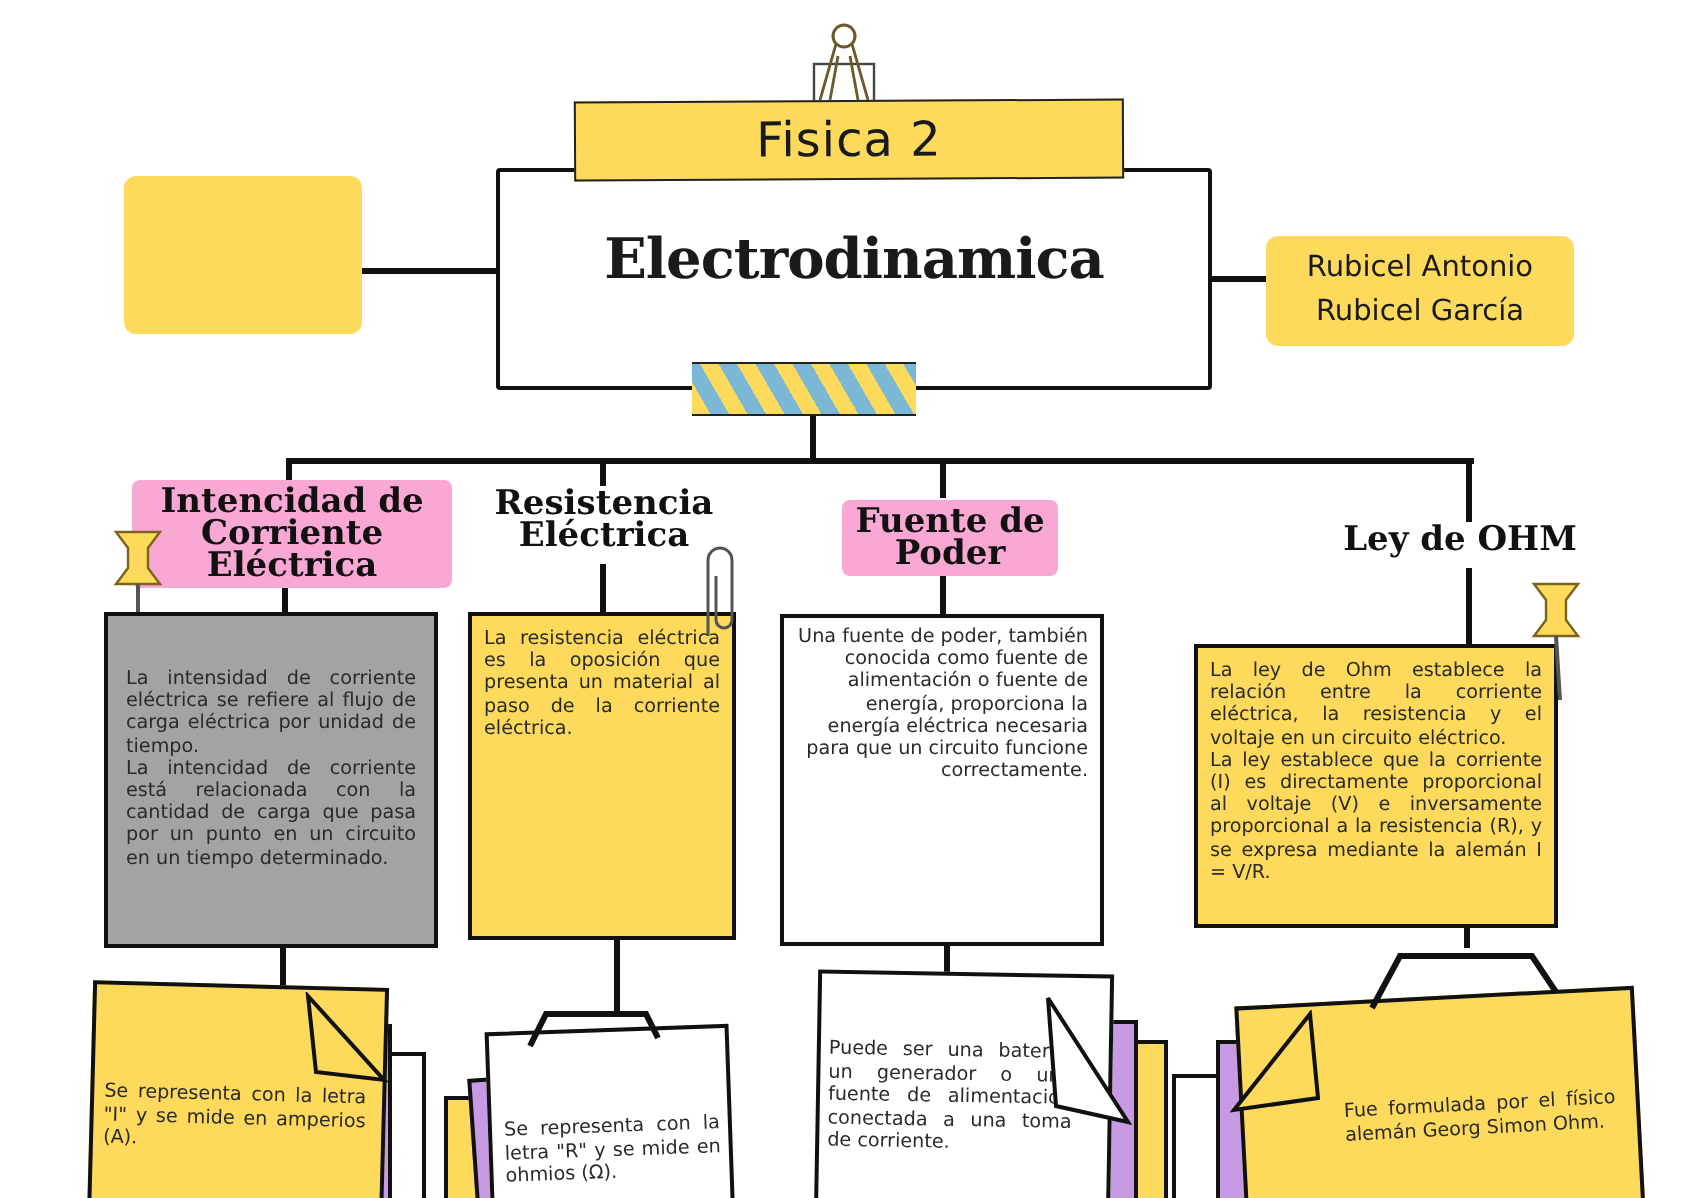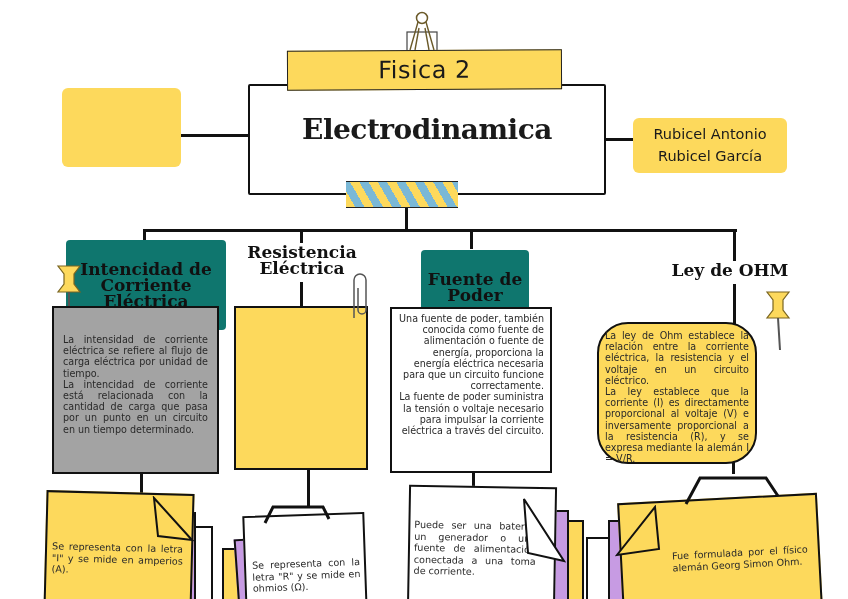--- a/index.html
+++ b/index.html
@@ -45,21 +45,21 @@
     position: absolute; left: 346px; top: 181px; width: 112px; height: 27px;
     background: repeating-linear-gradient(60deg, #fdd95c 0 8px, #7ab8d6 8px 16px);
     border-top: 1.5px solid #222; border-bottom: 1.5px solid #222; box-sizing: border-box;
   }
 
   
   .heading {
     position: absolute; font-family: "DejaVu Serif", serif; font-weight: 900;
     text-align: center; line-height: 0.95; color: #111;
   }
-  .heading.hl { background: #0f766e; border-radius: 4px; padding: 21px 6px; }
+  .heading.hl { background: #f9a8d4; border-radius: 4px; padding: 3px 6px; }
 
   
   .card {
     position: absolute; box-sizing: border-box; border: 2px solid #111;
     font-family: "DejaVu Sans", sans-serif; font-size: 9.6px; line-height: 11.2px;
     color: #2a2a2a; text-align: justify; padding: 10px 9px;
   }
   .card p { margin: 0; }
 
   
@@ -139,20 +139,21 @@
 <svg class="abs" style="left:152px; top:496px;" width="44" height="46" viewBox="0 0 44 46">
   <path d="M2 2 L40 44 L6 40 Z" fill="#fdd95c" stroke="#111" stroke-width="2"></path>
 </svg>
 
 <div class="heading" style="left:240px; top:244px; width:124px; font-size:17px;">
   <div>Resistencia</div>
   <div>Eléctrica</div>
 </div>
 
 <div class="card yellow" style="left:234px; top:306px; width:134px; height:164px; padding:6px 6px;">
+  <p>La resistencia eléctrica es la oposición que presenta un material al paso de la corriente eléctrica.</p>
 </div>
 
 <svg class="abs" style="left:350px; top:270px;" width="20" height="50" viewBox="0 0 20 50">
   <path d="M4 48 V10 A6 6 0 0 1 16 10 V40 A4 4 0 0 1 8 40 V18" fill="none" stroke="#555" stroke-width="1.5"></path>
 </svg>
 
 <div class="sheet yellow" style="left:222px; top:548px; width:28px; height:60px;"></div>
 <div class="sheet purple" style="left:236px; top:538px; width:40px; height:70px; transform:rotate(-4deg);"></div>
 <div class="note" style="left:244px; top:514px; width:122px; height:100px; background:#fff; padding:42px 4px 0 6px; transform:rotate(-2deg);">
   <span>Se representa con la letra "R" y se mide en ohmios (Ω).</span>
@@ -161,38 +162,37 @@
   <path d="M2 18 L10 2 H60 L66 14" fill="none" stroke="#111" stroke-width="3"></path>
 </svg>
 
 <div class="heading hl" style="left:421px; top:250px; width:96px; font-size:17px;">
   <div>Fuente de</div>
   <div>Poder</div>
 </div>
 
 <div class="card" style="left:390px; top:307px; width:162px; height:166px; background:#fff; padding:4px 6px; text-align:right;">
   <p>Una fuente de poder, también conocida como fuente de alimentación o fuente de energía, proporciona la energía eléctrica necesaria para que un circuito funcione correctamente.</p>
-  <p>La fuente de poder suministra la tensión o voltaje necesario para impulsar la corriente eléctrica a través del circuito.</p>
 </div>
 
 <div class="sheet" style="left:588px; top:540px; width:30px; height:70px; background:#fff;"></div>
 <div class="sheet yellow" style="left:564px; top:520px; width:20px; height:90px;"></div>
 <div class="sheet purple" style="left:535px; top:510px; width:34px; height:100px;"></div>
 <div class="note" style="left:408px; top:486px; width:148px; height:125px; background:#fff; padding:32px 18px 0 4px; transform:rotate(1deg);">
   <span>Puede ser una batería, un generador o una fuente de alimentación conectada a una toma de corriente.</span>
 </div>
 <svg class="abs" style="left:522px; top:497px;" width="44" height="66" viewBox="0 0 44 66">
   <path d="M2 2 L42 64 L6 56 Z" fill="#fff" stroke="#111" stroke-width="2"></path>
 </svg>
 
 <div class="heading" style="left:660px; top:262px; width:140px; font-size:17px;">
   <div>Ley de OHM</div>
 </div>
 
-<div class="card yellow" style="left:597px; top:322px; width:160px; height:142px; padding:6px 6px;border-radius:31px;">
+<div class="card yellow" style="left:597px; top:322px; width:182px; height:142px; padding:6px 6px;">
   <p>La ley de Ohm establece la relación entre la corriente eléctrica, la resistencia y el voltaje en un circuito eléctrico.</p>
   <p>La ley establece que la corriente (I) es directamente proporcional al voltaje (V) e inversamente proporcional a la resistencia (R), y se expresa mediante la alemán I = V/R.</p>
 </div>
 
 <svg class="abs" style="left:764px; top:290px;" width="28" height="62" viewBox="0 0 28 62">
   <path d="M3 2 H25 L19 10 V20 L25 28 H3 L9 20 V10 Z" fill="#fdd95c" stroke="#7a6520" stroke-width="1.2"></path>
   <line x1="14" y1="28" x2="16" y2="60" stroke="#555" stroke-width="2"></line>
 </svg>
 
 <div class="sheet" style="left:586px; top:537px; width:24px; height:70px; background:#fff;"></div>

